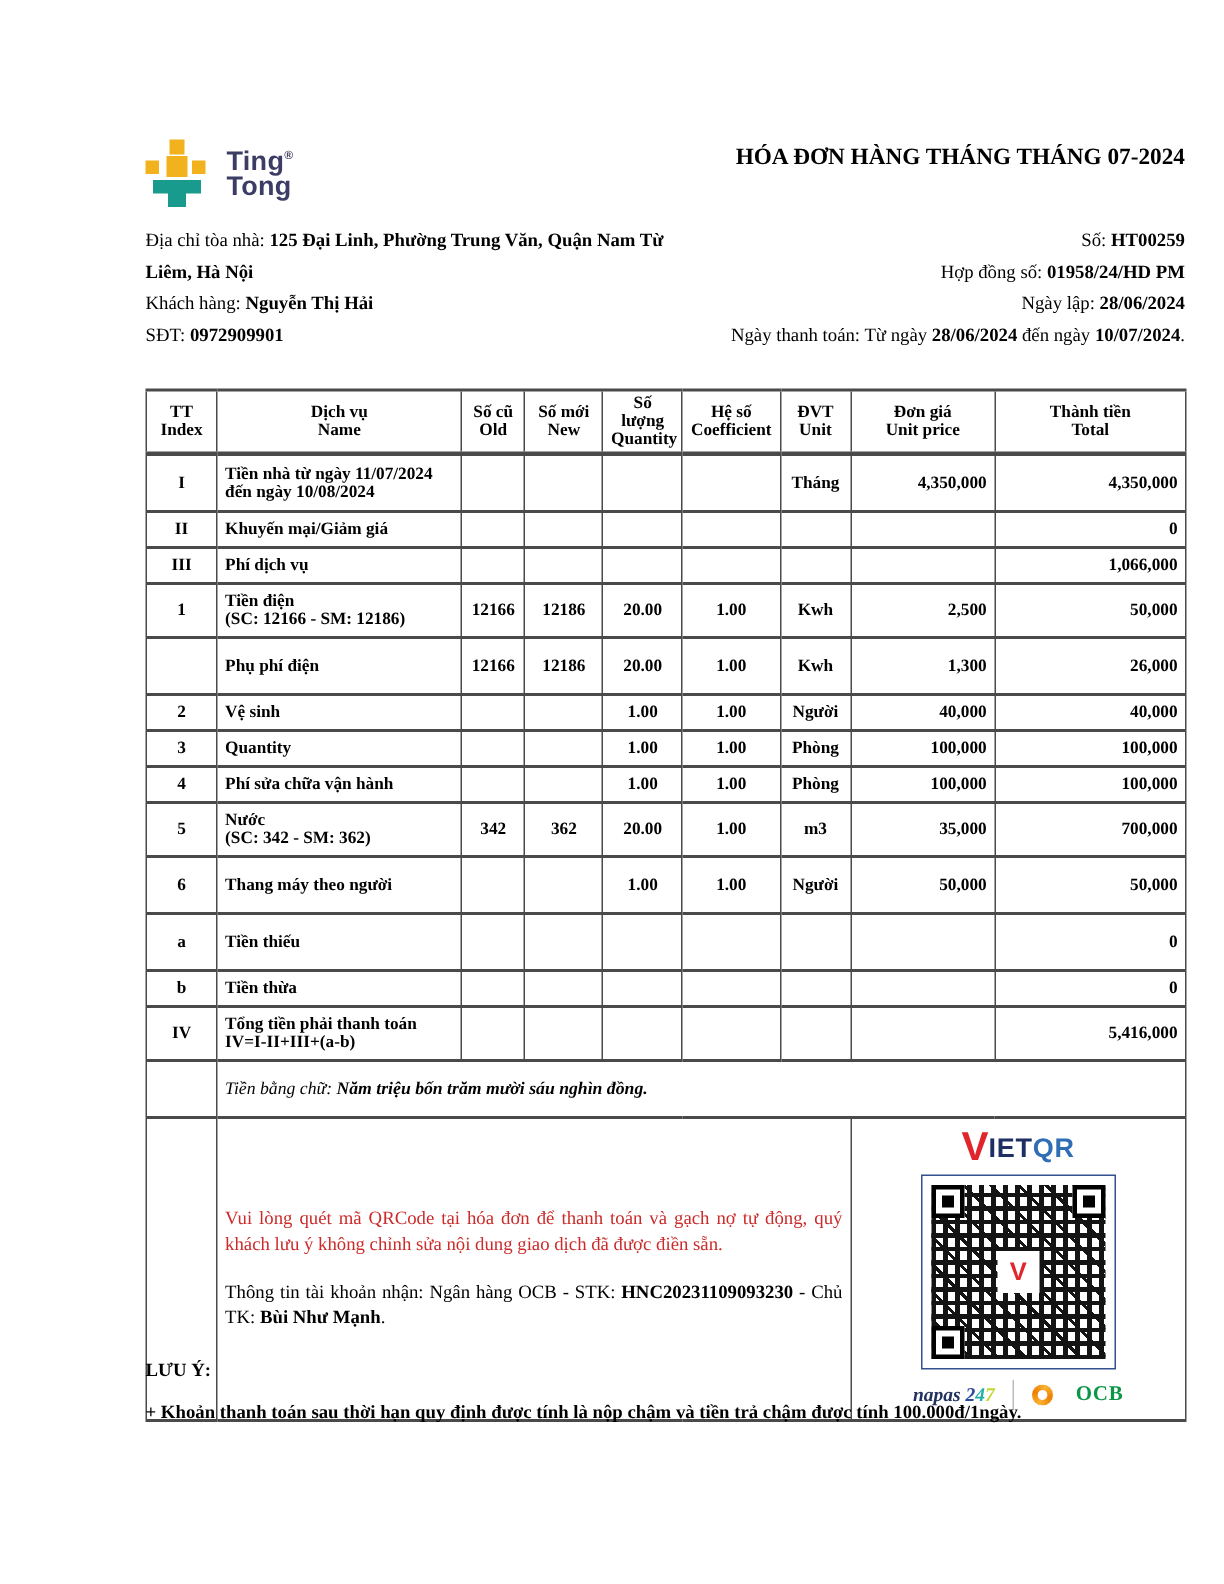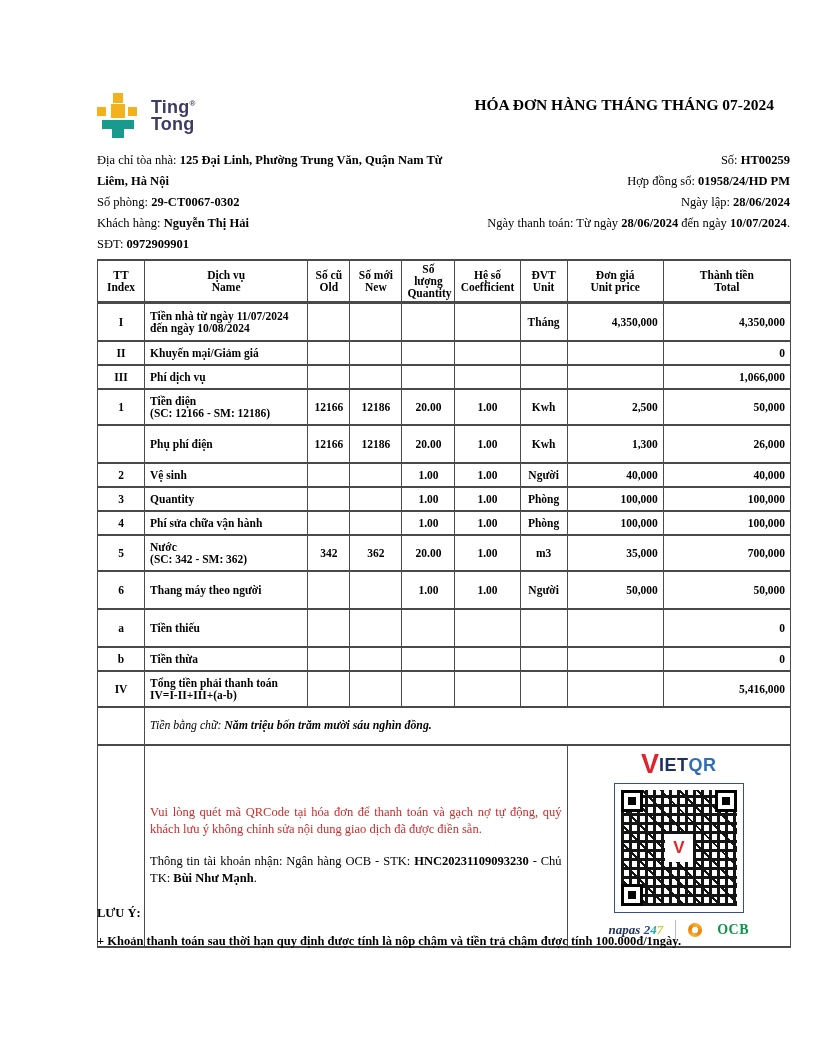--- a/index.html
+++ b/index.html
@@ -19,21 +19,21 @@
   .sq-y4 { left:33px; top:14px; width:9px;  height:9px;  background:#F2B21D; }
   .sq-t1 { left:7px;  top:27px; width:32px; height:9px;  background:#189B8C; }
   .sq-t2 { left:17px; top:27px; width:12px; height:18px; background:#189B8C; }
   .brand-text {
     font-family:"Liberation Sans", sans-serif; font-weight:bold;
     color:#3C3C64; font-size:18px; line-height:0.95; letter-spacing:0.2px;
   }
   .brand-text sup { font-size:8px; }
   
   .doc-title {
-    position:absolute; right:42px; top:95px; width:300px;
+    position:absolute; right:26px; top:95px; width:300px;
     text-align:right; font-weight:bold; font-size:15.5px; line-height:1.25;
   }
   
   .info-left  { position:absolute; left:97px;  top:150px; width:354px; font-size:12.5px; line-height:21px; }
   .info-right { position:absolute; right:26px; top:150px; text-align:right; font-size:12.5px; line-height:21px; }
   .info-line b { font-weight:bold; }
   
   table.inv {
     position:absolute; left:97px; top:259px; width:694px;
     border-collapse:collapse; table-layout:fixed;
@@ -110,21 +110,20 @@
     <div class="brand-text">
       <div><span>Ting</span><sup>®</sup></div>
       <div>Tong</div>
     </div>
   </div>
 
   <div class="doc-title">HÓA ĐƠN HÀNG THÁNG THÁNG 07-2024</div>
 
   <div class="info-left">
     <div class="info-line"><span>Địa chỉ tòa nhà: </span><b>125 Đại Linh, Phường Trung Văn, Quận Nam Từ Liêm, Hà Nội</b></div>
-    <div class="info-line"><span>Số phòng: </span><b>29-CT0067-0302</b></div>
     <div class="info-line"><span>Khách hàng: </span><b>Nguyễn Thị Hải</b></div>
     <div class="info-line"><span>SĐT: </span><b>0972909901</b></div>
   </div>
 
   <div class="info-right">
     <div class="info-line"><span>Số: </span><b>HT00259</b></div>
     <div class="info-line"><span>Hợp đồng số: </span><b>01958/24/HD PM</b></div>
     <div class="info-line"><span>Ngày lập: </span><b>28/06/2024</b></div>
     <div class="info-line"><span>Ngày thanh toán: Từ ngày </span><b>28/06/2024</b><span> đến ngày </span><b>10/07/2024</b><span>.</span></div>
   </div>

